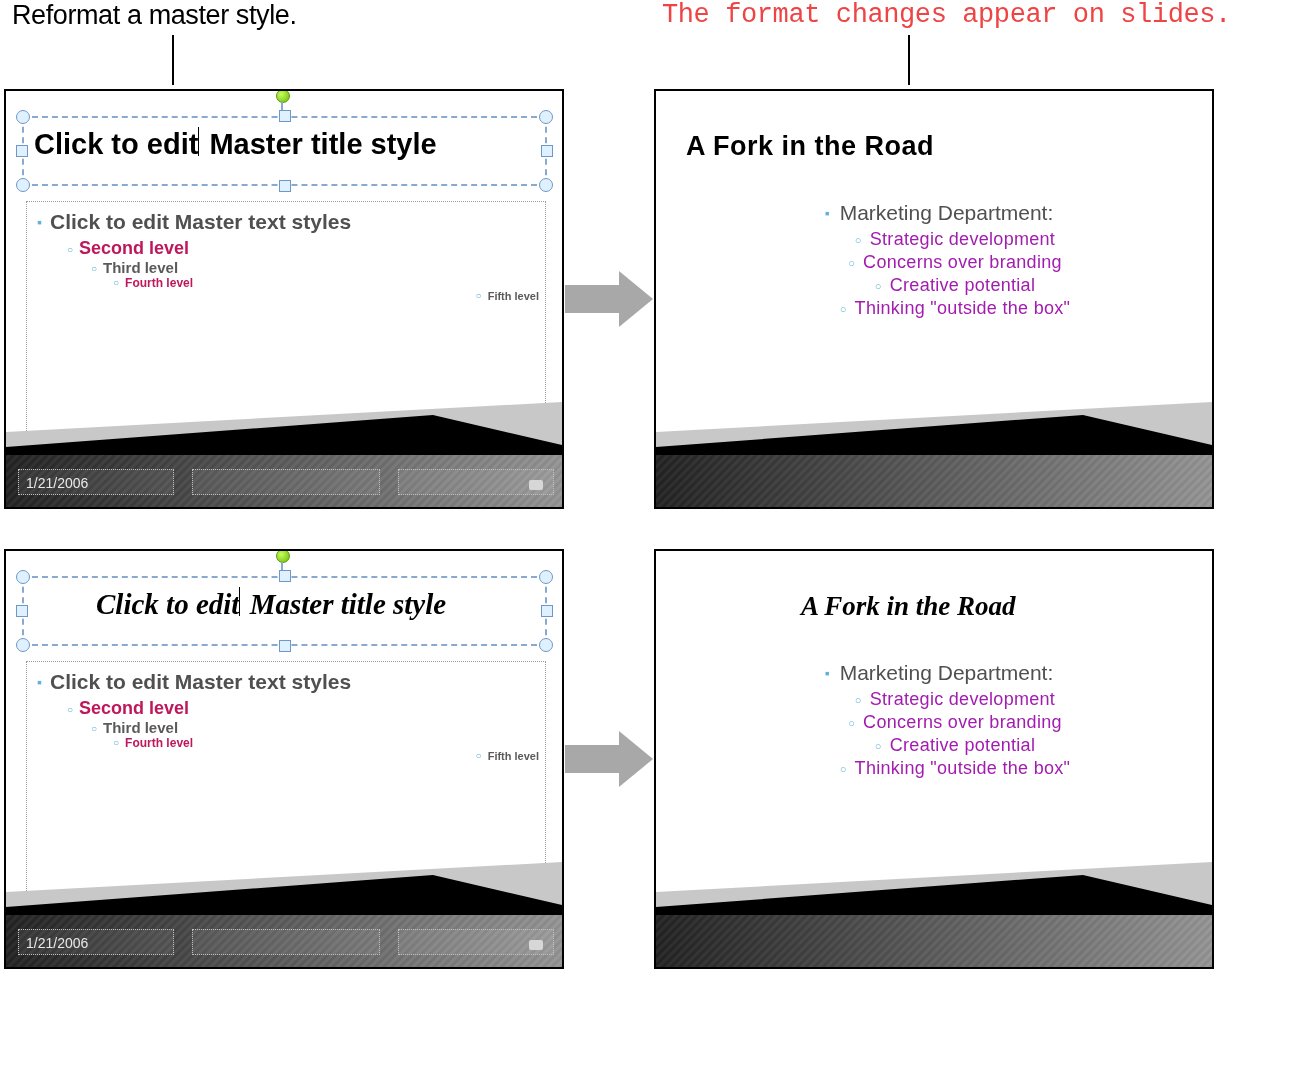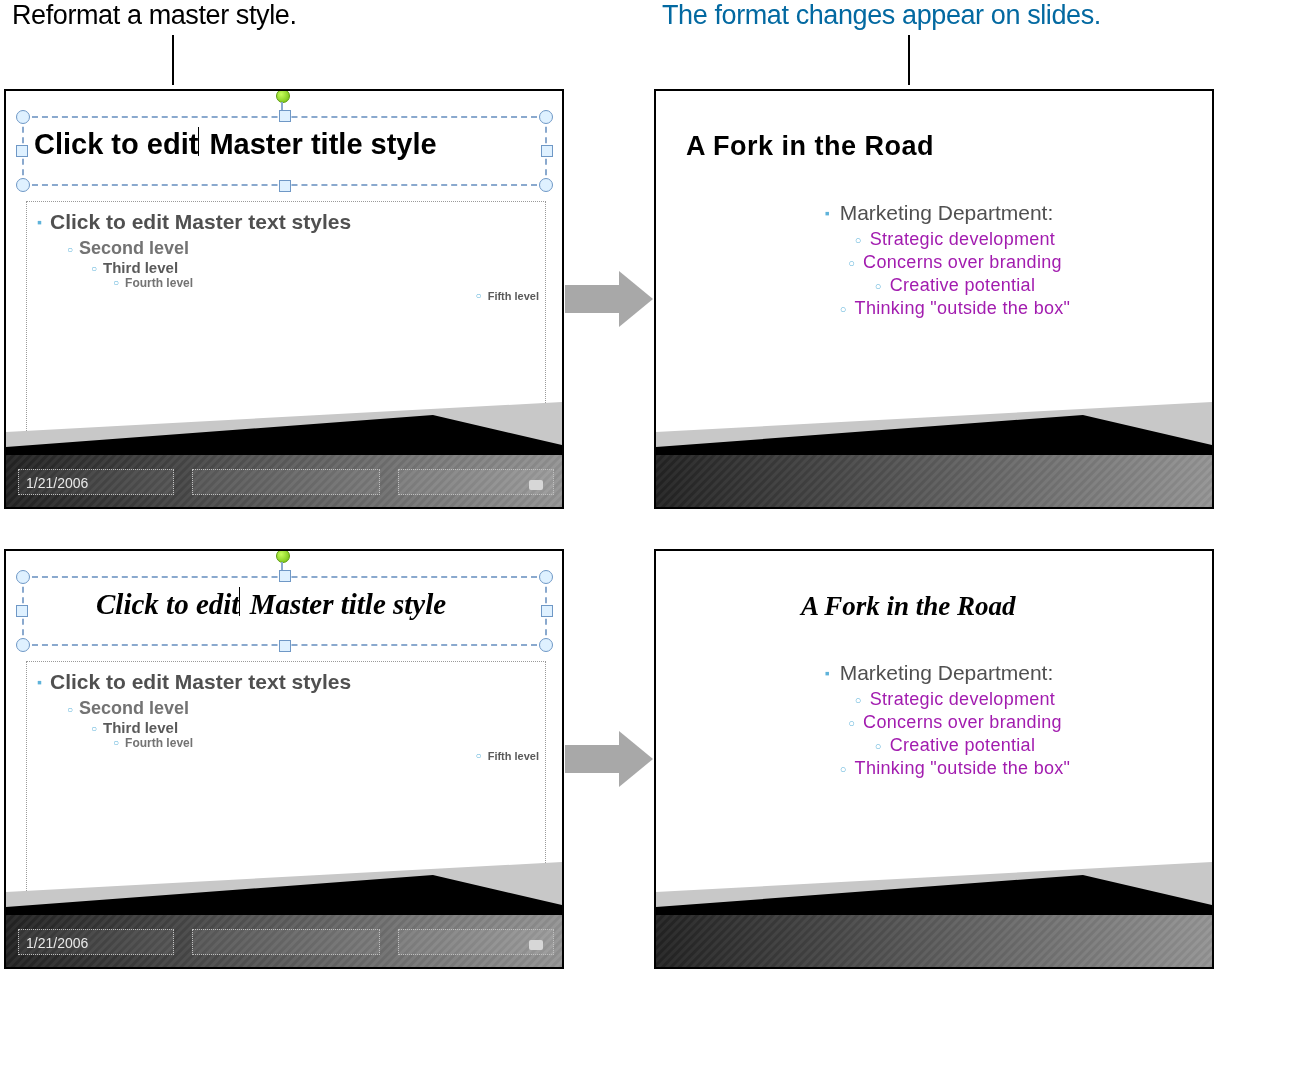--- a/index.html
+++ b/index.html
@@ -19,24 +19,24 @@
     flex: 0 0 560px;
     font-size: 27px;
     font-family: "Helvetica Neue", Arial, sans-serif;
     font-weight: 400;
     letter-spacing: -0.4px;
     color: #000;
   }
   .caption-right {
     flex: 1;
     font-size: 27px;
-    font-family: Liberation Sans, sans-serif;
+    font-family: Liberation Mono, monospace;
     font-weight: 400;
     letter-spacing: -0.4px;
-    color: #0369a1;
+    color: #ef4444;
     text-align: left;
     padding-left: 90px;
   }
   .pointer-row {
     display: flex;
     width: 1316px;
     height: 54px;
   }
   .pointer-left, .pointer-right {
     position: relative;
@@ -189,23 +189,23 @@
     font-weight: bold;
   }
   .lv1 { font-size: 21px; color: #505050; margin: 2px 0 4px 4px; }
   .lv1::before {
     content: "▪";
     color: #5fb3da;
     font-size: 14px;
     margin-right: 8px;
     vertical-align: 2px;
   }
-  .lv2 { font-size: 18px; margin-left: 34px; color: #737373; }
+  .lv2 { font-size: 18px; margin-left: 34px; color: #be185d; }
   .lv3 { font-size: 15px; margin-left: 58px; color: #5a5a5a; }
-  .lv4 { font-size: 12px; margin-left: 80px; color: #737373; }
+  .lv4 { font-size: 12px; margin-left: 80px; color: #be185d; }
   .lv5 { font-size: 11px; margin-left: 102px; color: #5a5a5a; text-align: right; }
   .lv2::before, .lv3::before, .lv4::before, .lv5::before {
     content: "○";
     color: #5fb3da;
     font-size: 10px;
     margin-right: 6px;
     vertical-align: 1px;
   }
 
   

